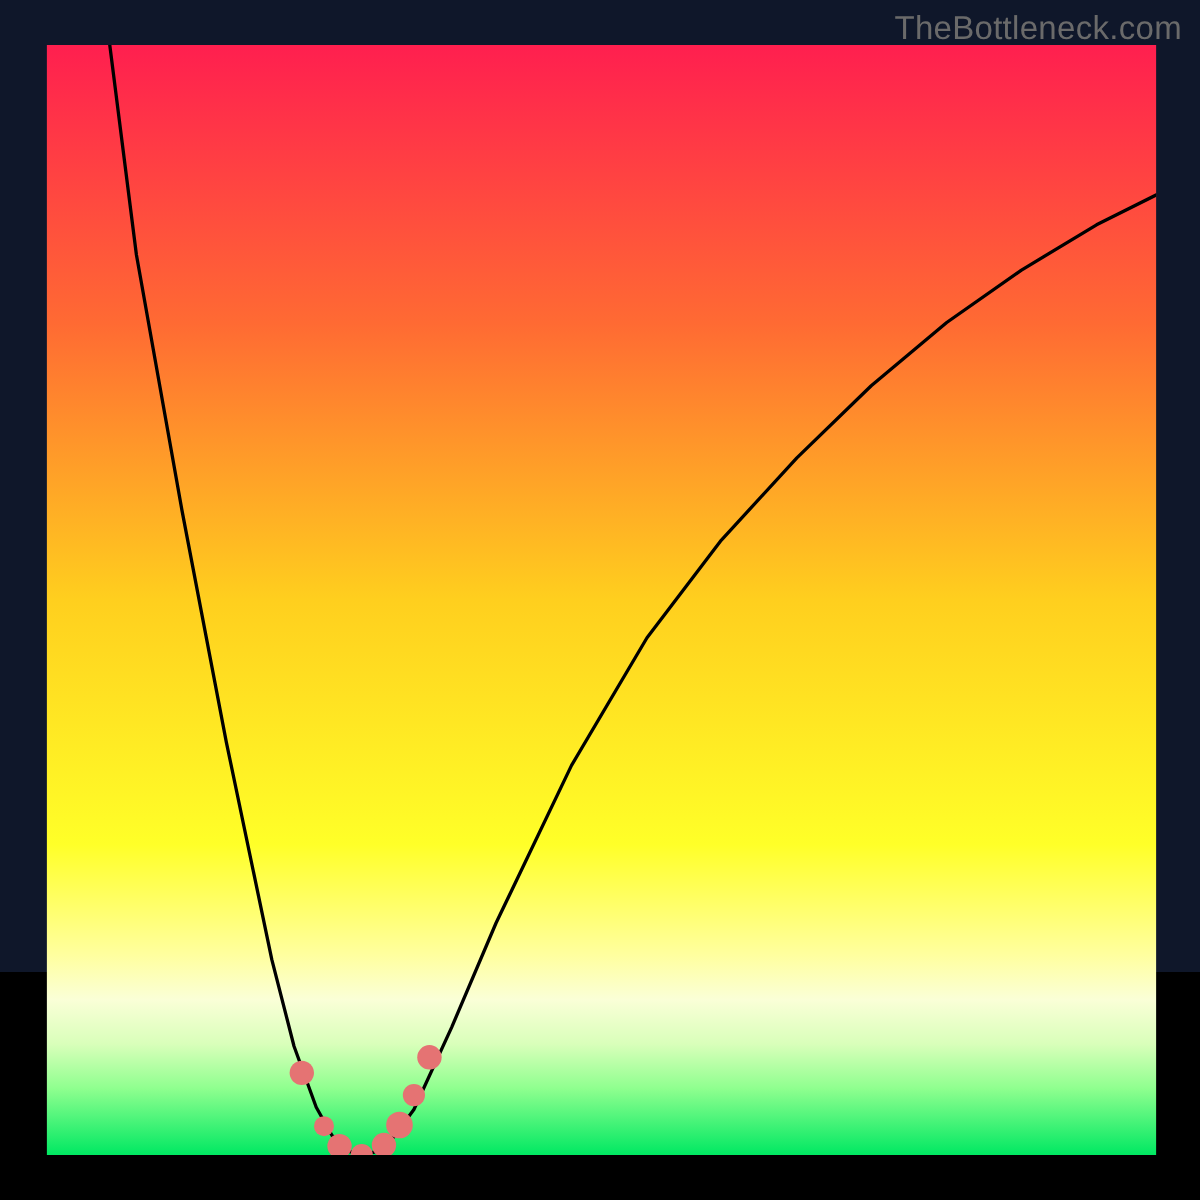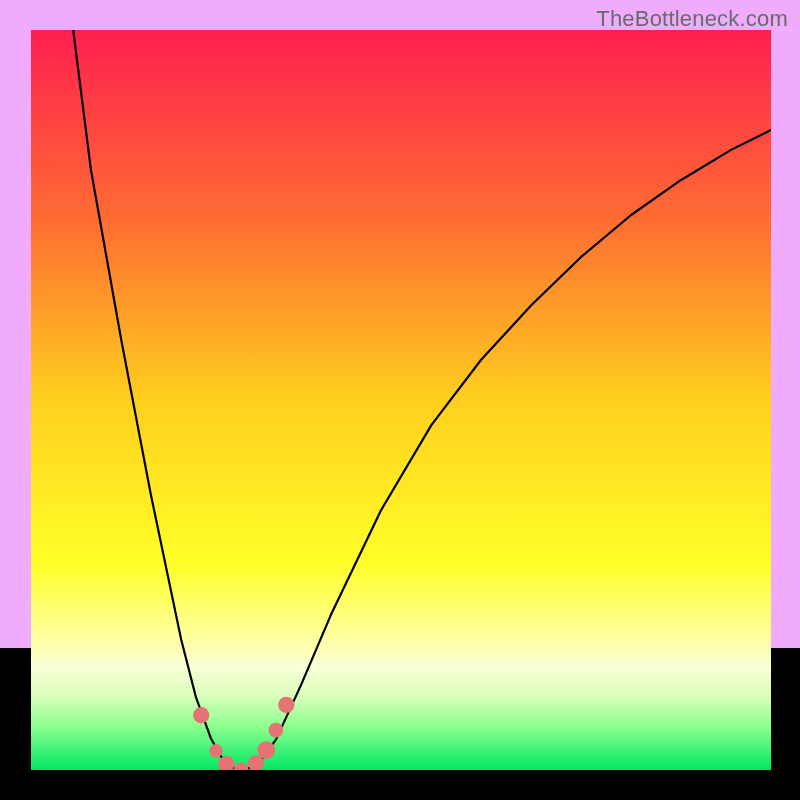--- a/index.html
+++ b/index.html
@@ -9,21 +9,21 @@
     height: 800px;
     background: #000;
     overflow: hidden;
   }
   .frame {
     position: absolute;
     left: 0;
     top: 0;
     width: 800px;
     height: 648px;
-    background: #f0abfc;
+    background: #0f172a;
   }
   .plot-area {
     position: absolute;
     left: 31px;
     top: 30px;
     width: 740px;
     height: 740px;
     overflow: hidden;
   }
   .gradient {

